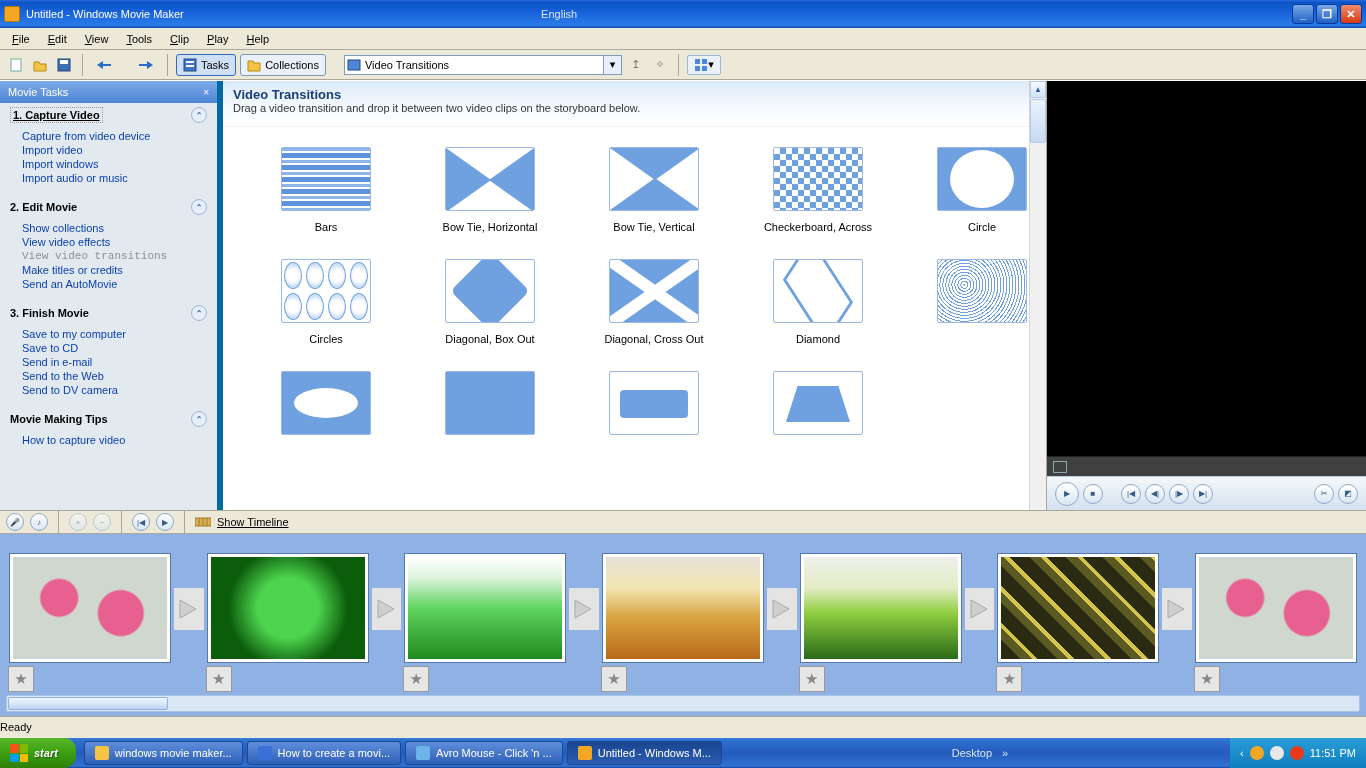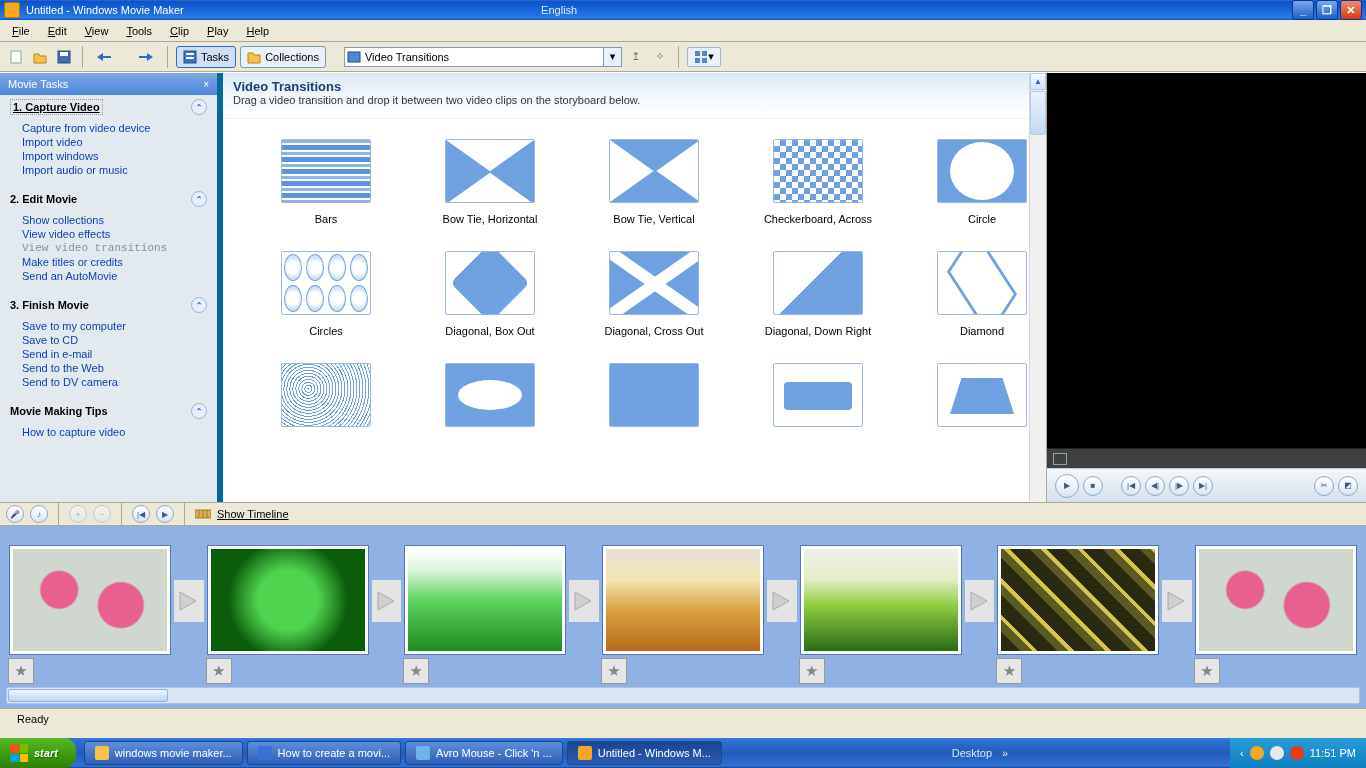--- a/index.html
+++ b/index.html
@@ -1,19 +1,19 @@
 <!DOCTYPE html>
 <html><head>
 <meta charset="utf-8">
 <style>
 * { margin:0; padding:0; box-sizing:border-box; font-family:Tahoma,Arial,sans-serif; font-size:11px; }
 body { width:1366px; height:768px; background:#ece9d8; overflow:hidden; position:relative; }
 
 
-.titlebar { height:20px; background:linear-gradient(to bottom,#2a6bdf 0%,#0c54c4 8%,#1660d8 40%,#2a7be8 90%,#0b4db4 100%); display:flex; align-items:center; padding:0 4px; color:#fff; font-size:13px; }
+.titlebar { height:28px; background:linear-gradient(to bottom,#2a6bdf 0%,#0c54c4 8%,#1660d8 40%,#2a7be8 90%,#0b4db4 100%); display:flex; align-items:center; padding:0 4px; color:#fff; font-size:13px; }
 .titlebar .app-icon { width:16px; height:16px; background:#f5a623; border:1px solid #b57700; border-radius:2px; margin-right:6px;}
 .titlebar .title { flex:0 0 auto;}
 .titlebar .center-tools { margin-left:auto; margin-right:auto; display:flex; gap:10px; align-items:center;}
 .titlebar .center-tools span { opacity:.85; font-size:11px;}
 .titlebar .win-buttons { display:flex; gap:2px; margin-left:auto;}
 .titlebar .win-btn { width:22px; height:20px; border:1px solid #003a9e; border-radius:3px; display:flex; align-items:center; justify-content:center; font-weight:bold; color:#fff;}
 .win-min { background:linear-gradient(#7aa8e8,#1f5fc4);}
 .win-max { background:linear-gradient(#7aa8e8,#1f5fc4);}
 .win-close { background:linear-gradient(#f08b6a,#d73a12);}
 
@@ -78,21 +78,21 @@
 .sb-clip { position:relative;}
 .sb-clip .frame{width:160px;height:108px;border:3px solid #fff;box-shadow:0 0 0 1px #5577aa;background:#333;position:relative;overflow:hidden;}
 .sb-clip .star{position:absolute;left:-2px;bottom:-30px;width:26px;height:26px;background:#e6e6e6;border:1px solid #999;display:flex;align-items:center;justify-content:center;color:#888;font-size:15px;}
 .sb-clip .num{position:absolute;left:0;bottom:-50px;font-size:11px;color:#333;}
 .sb-trans{width:42px;height:42px;background:#e4e4e4;margin-top:34px;display:flex;align-items:center;justify-content:center;}
 .sb-trans svg{display:block;}
 .sb-scrollbar{position:absolute;left:6px;right:6px;bottom:4px;height:17px;background:#dbe6f5;border:1px solid #aac4e6;border-radius:2px;}
 .sb-scroll-thumb{position:absolute;left:1px;top:1px;width:160px;height:13px;background:linear-gradient(#f1f6fd,#bed5f0);border:1px solid #8fb1e3;border-radius:2px;}
 
 
-.statusbar{height:20px;background:#ece9d8;border-top:1px solid #aca899;display:flex;align-items:center;padding:0 17px;font-size:11px;}
+.statusbar{height:20px;background:#ece9d8;border-top:1px solid #aca899;display:flex;align-items:center;padding:0 0;font-size:11px;}
 
 
 .taskbar{position:absolute;left:0;right:0;bottom:0;height:30px;background:linear-gradient(to bottom,#3a81e0 0%,#2f72d1 6%,#235bbb 50%,#2f72d1 94%,#14409c 100%);display:flex;align-items:center;color:#fff;}
 .startbtn{height:30px;padding:0 18px 0 10px;background:linear-gradient(to bottom,#57b829 0%,#3c9e12 50%,#2e8005 100%);border-radius:0 12px 12px 0;display:flex;align-items:center;gap:6px;font-style:italic;font-weight:bold;font-size:15px;text-shadow:1px 1px 1px rgba(0,0,0,.4);}
 .startbtn .logo{width:18px;height:18px;display:grid;grid-template-columns:1fr 1fr;grid-template-rows:1fr 1fr;gap:1px;}
 .startbtn .logo span{border-radius:1px;}
 .task-item{height:24px;margin:0 2px;padding:0 10px;background:linear-gradient(to bottom,#5e8edb,#2f60b6);border:1px solid #1c4690;border-radius:3px;display:flex;align-items:center;gap:6px;max-width:170px;overflow:hidden;white-space:nowrap;font-size:11px;}
 .task-item.active{background:linear-gradient(to bottom,#1a4690,#2c5cb0);}
 .tray{margin-left:auto;height:30px;background:linear-gradient(to bottom,#2a9dd7,#0e7fbf);padding:0 10px;display:flex;align-items:center;gap:6px;font-size:11px;}
 .tray .ico{width:14px;height:14px;border-radius:50%;}
@@ -323,24 +323,20 @@
         </div>
         <div class="thumb">
           <div class="pic diag-box"></div>
           <div class="lbl">Diagonal, Box Out</div>
         </div>
         <div class="thumb">
           <div class="pic diag-cross"></div>
           <div class="lbl">Diagonal, Cross Out</div>
         </div>
         <div class="thumb">
-          <div class="pic diag-down"></div>
-          <div class="lbl">Diagonal, Down Right</div>
-        </div>
-        <div class="thumb">
           <div class="pic diamond"></div>
           <div class="lbl">Diamond</div>
         </div>
         <div class="thumb">
           <div class="pic dissolve"></div>
           <div class="lbl"></div>
         </div>
         <div class="thumb">
           <div class="pic eye"></div>
           <div class="lbl"></div>

